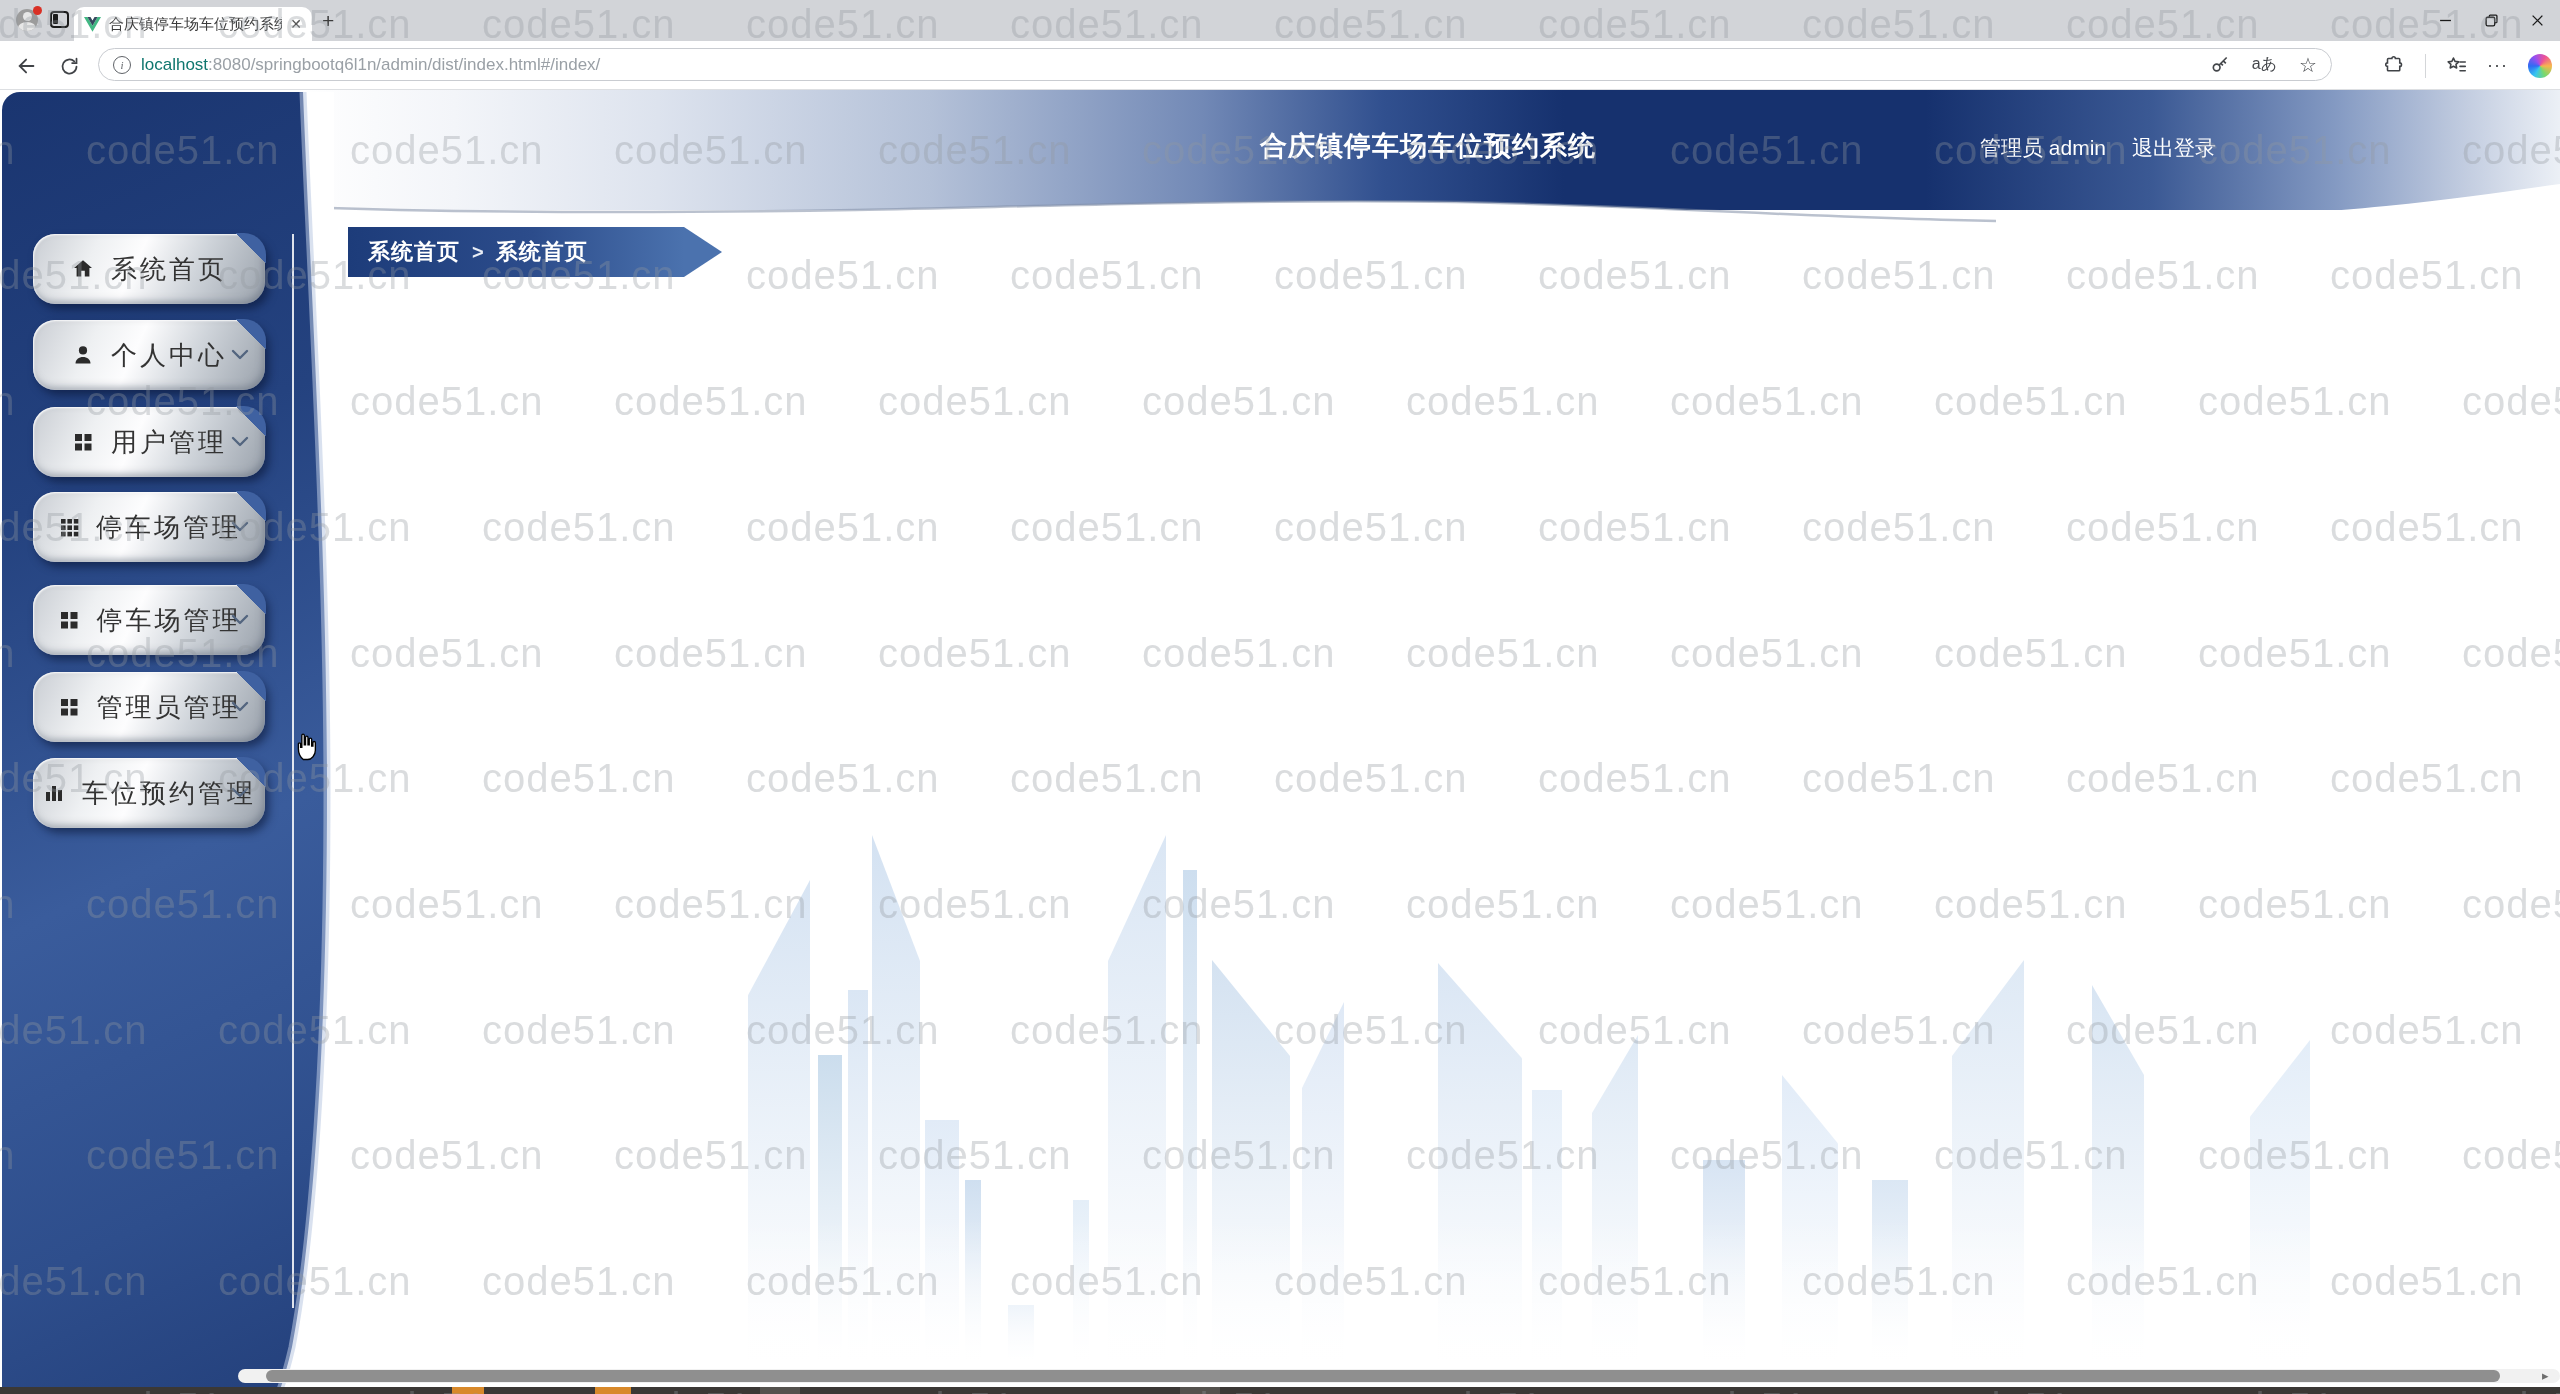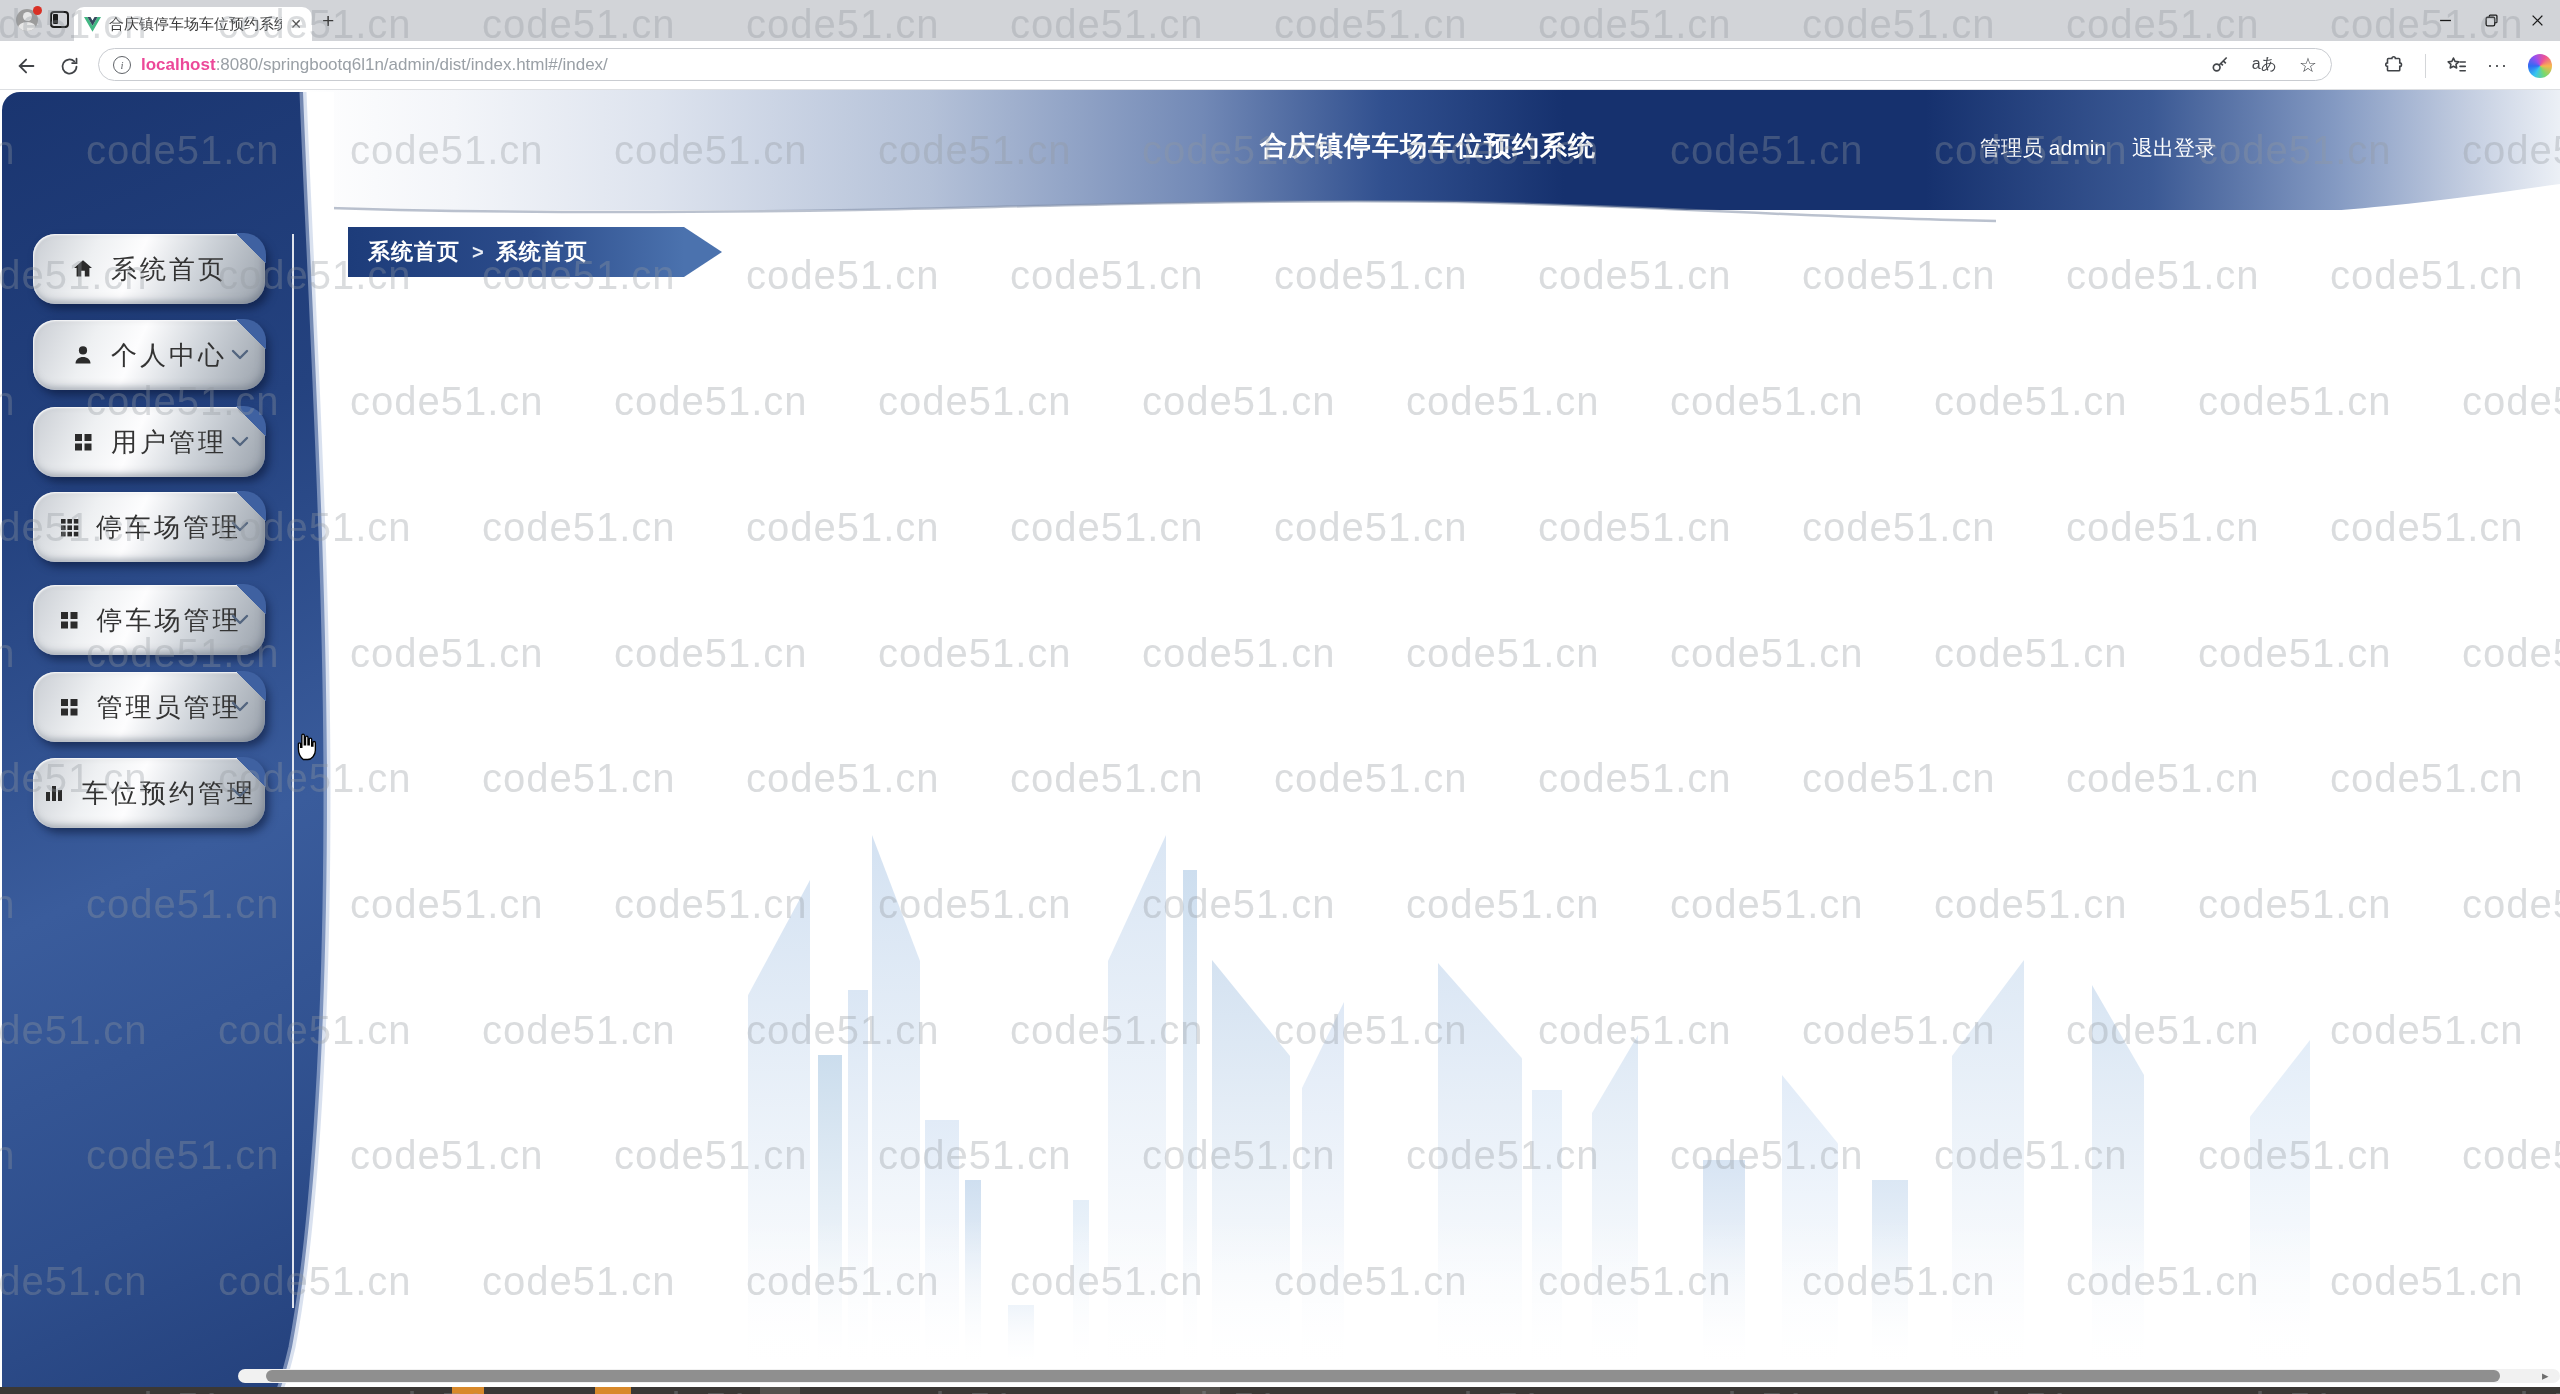--- a/index.html
+++ b/index.html
@@ -21,21 +21,21 @@
   .tab-close { font-size:14px; color:#555; cursor:pointer; line-height:1; }
   .newtab-btn { position:absolute; left:322px; top:11px; font-size:21px; color:#3c3c3c; line-height:20px; }
   .win-btns { position:absolute; right:0; top:0; height:41px; display:flex; }
   .win-btn { width:46px; height:41px; display:flex; align-items:center; justify-content:center; color:#1b1b1b; font-size:15px; }
 
   .toolbar { position:absolute; left:0; top:41px; width:2560px; height:49px; background:#fff; border-bottom:1px solid #dddfe2; }
   .nav-ic { position:absolute; top:12px; width:26px; height:26px; display:flex; align-items:center; justify-content:center; color:#404347; }
   .urlbar { position:absolute; left:98px; top:7px; width:2234px; height:33px; background:#fff; border:1px solid #c9ccd1; border-radius:17px; display:flex; align-items:center; padding:0 14px; }
   .url-info { width:18px; height:18px; border:1.5px solid #5f6368; border-radius:50%; color:#5f6368; font-size:11px; display:flex; align-items:center; justify-content:center; font-family:"Liberation Serif",serif; font-style:italic; flex:0 0 auto; }
   .url-text { margin-left:10px; font-size:17px; color:#9aa0a6; white-space:nowrap; overflow:hidden; flex:1; }
-  .url-text b { color:#ec4899; font-weight:bold; }
+  .url-text b { color:#0f766e; font-weight:normal; }
   .url-right { display:flex; align-items:center; gap:22px; color:#44474b; }
   .tb-right { position:absolute; right:8px; top:0; height:49px; display:flex; align-items:center; gap:20px; color:#404347; }
   .tb-divider { width:1px; height:24px; background:#d4d6d9; }
   .copilot { width:24px; height:24px; border-radius:50%; background:conic-gradient(from 210deg,#36c5f0,#2f6bf3,#9a4ff0,#ee5396,#f7b64e,#7ad96b,#36c5f0); }
 
   
   .page { position:absolute; left:0; top:90px; width:2560px; height:1304px; background:#fff; overflow:hidden; }
 
   .header-band { position:absolute; left:296px; top:0; width:2264px; height:120px;
     background:linear-gradient(90deg,#ffffff 0%,#f3f5f9 7%,#dde3ee 16%,#b4c1d8 28%,#7289b6 40%,#31508f 48%,#16316e 56%,#16316e 72%,#3b5994 82%,#8399c2 90%,#c4cee1 96%,#ecf0f6 100%); }

